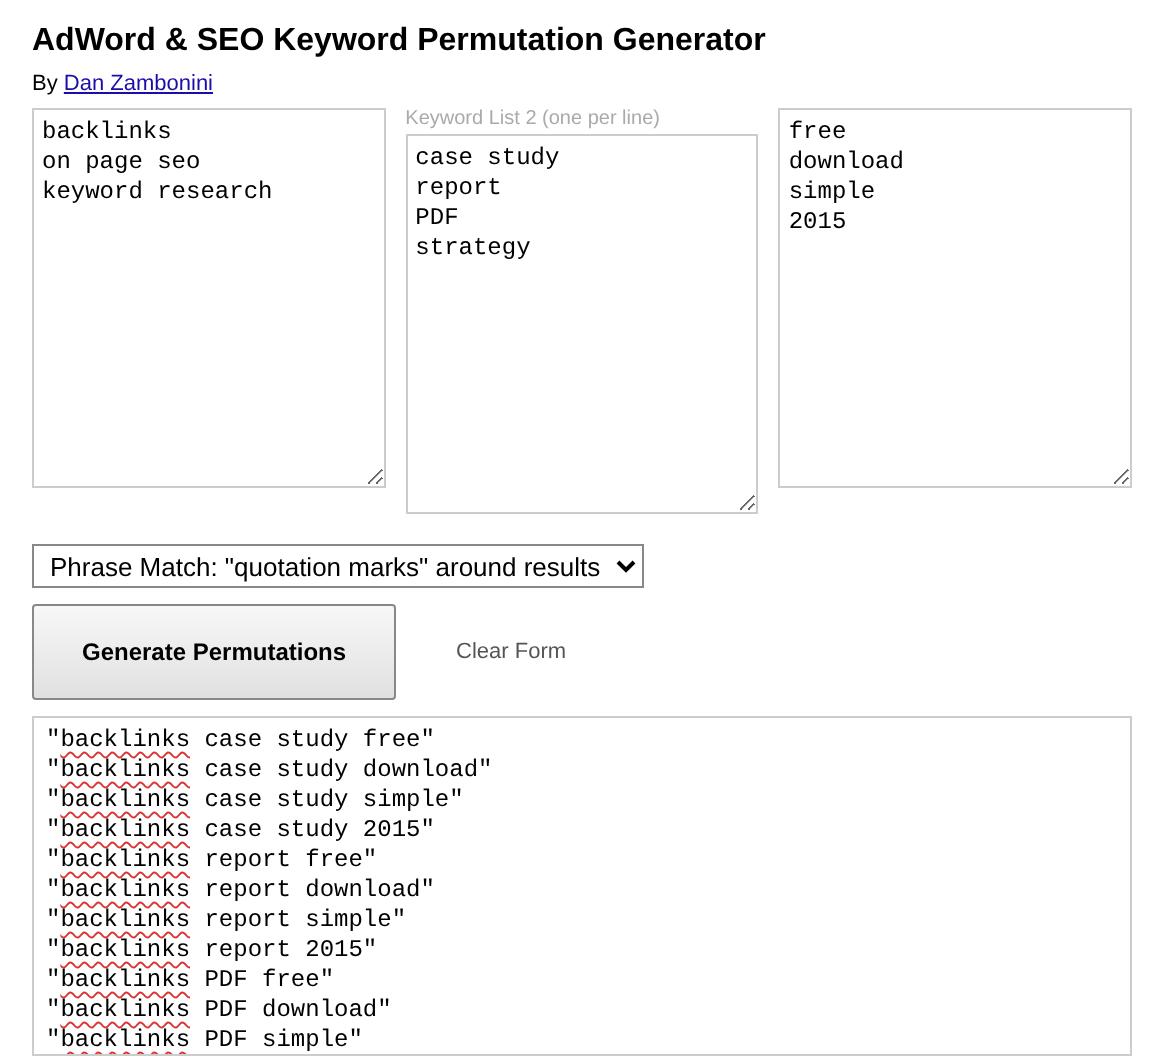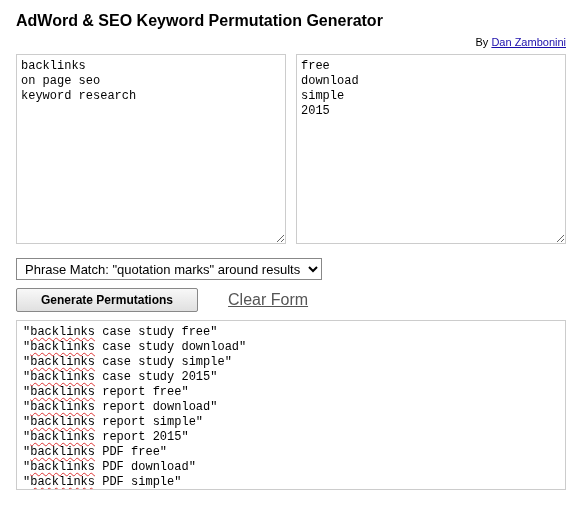--- a/index.html
+++ b/index.html
@@ -10,21 +10,20 @@
     background: #fff;
     width: 582px;
     color: #000;
   }
   h1 {
     font-size: 16px;
     font-weight: bold;
     margin: 0 0 6px 0;
   }
   .byline {
-    text-align: right;
     font-size: 11px;
     margin-bottom: 6px;
   }
   .byline a {
     color: #1a0dab;
     text-decoration: underline;
   }
   .lists {
     display: flex;
     gap: 10px;
@@ -63,30 +62,29 @@
   .btn-row {
     display: flex;
     align-items: center;
     gap: 30px;
     margin-bottom: 8px;
   }
   button.generate {
     font-family: Arial, sans-serif;
     font-size: 12px;
     font-weight: bold;
-    padding: 4px 24px;
+    padding: 16px 24px;
     background: linear-gradient(#f8f8f8,#e0e0e0);
     border: 1px solid #888;
     border-radius: 2px;
     cursor: pointer;
   }
   a.clear {
-    font-size: 16px;
+    font-size: 11px;
     color: #555;
-    text-decoration: underline;
     cursor: pointer;
   }
   .results-wrap {
     position: relative;
   }
   .results {
     height: 170px;
     overflow-y: scroll;
     border: 1px solid #ccc;
     padding: 4px 6px;
@@ -110,20 +108,27 @@
   <span>By </span><a href="#">Dan Zambonini</a>
 </div>
 
 <div class="lists">
   <div class="list-col">
     <textarea class="list-ta" style="">backlinks
 on page seo
 keyword research</textarea>
   </div>
   <div class="list-col">
+    <div class="list-label">Keyword List 2 (one per line)</div>
+    <textarea class="list-ta" style="">case study
+report
+PDF
+strategy</textarea>
+  </div>
+  <div class="list-col">
     <textarea class="list-ta" style="">free
 download
 simple
 2015</textarea>
   </div>
 </div>
 
 <div class="controls-row">
   <select>
     <option selected="">Phrase Match: "quotation marks" around results</option>

